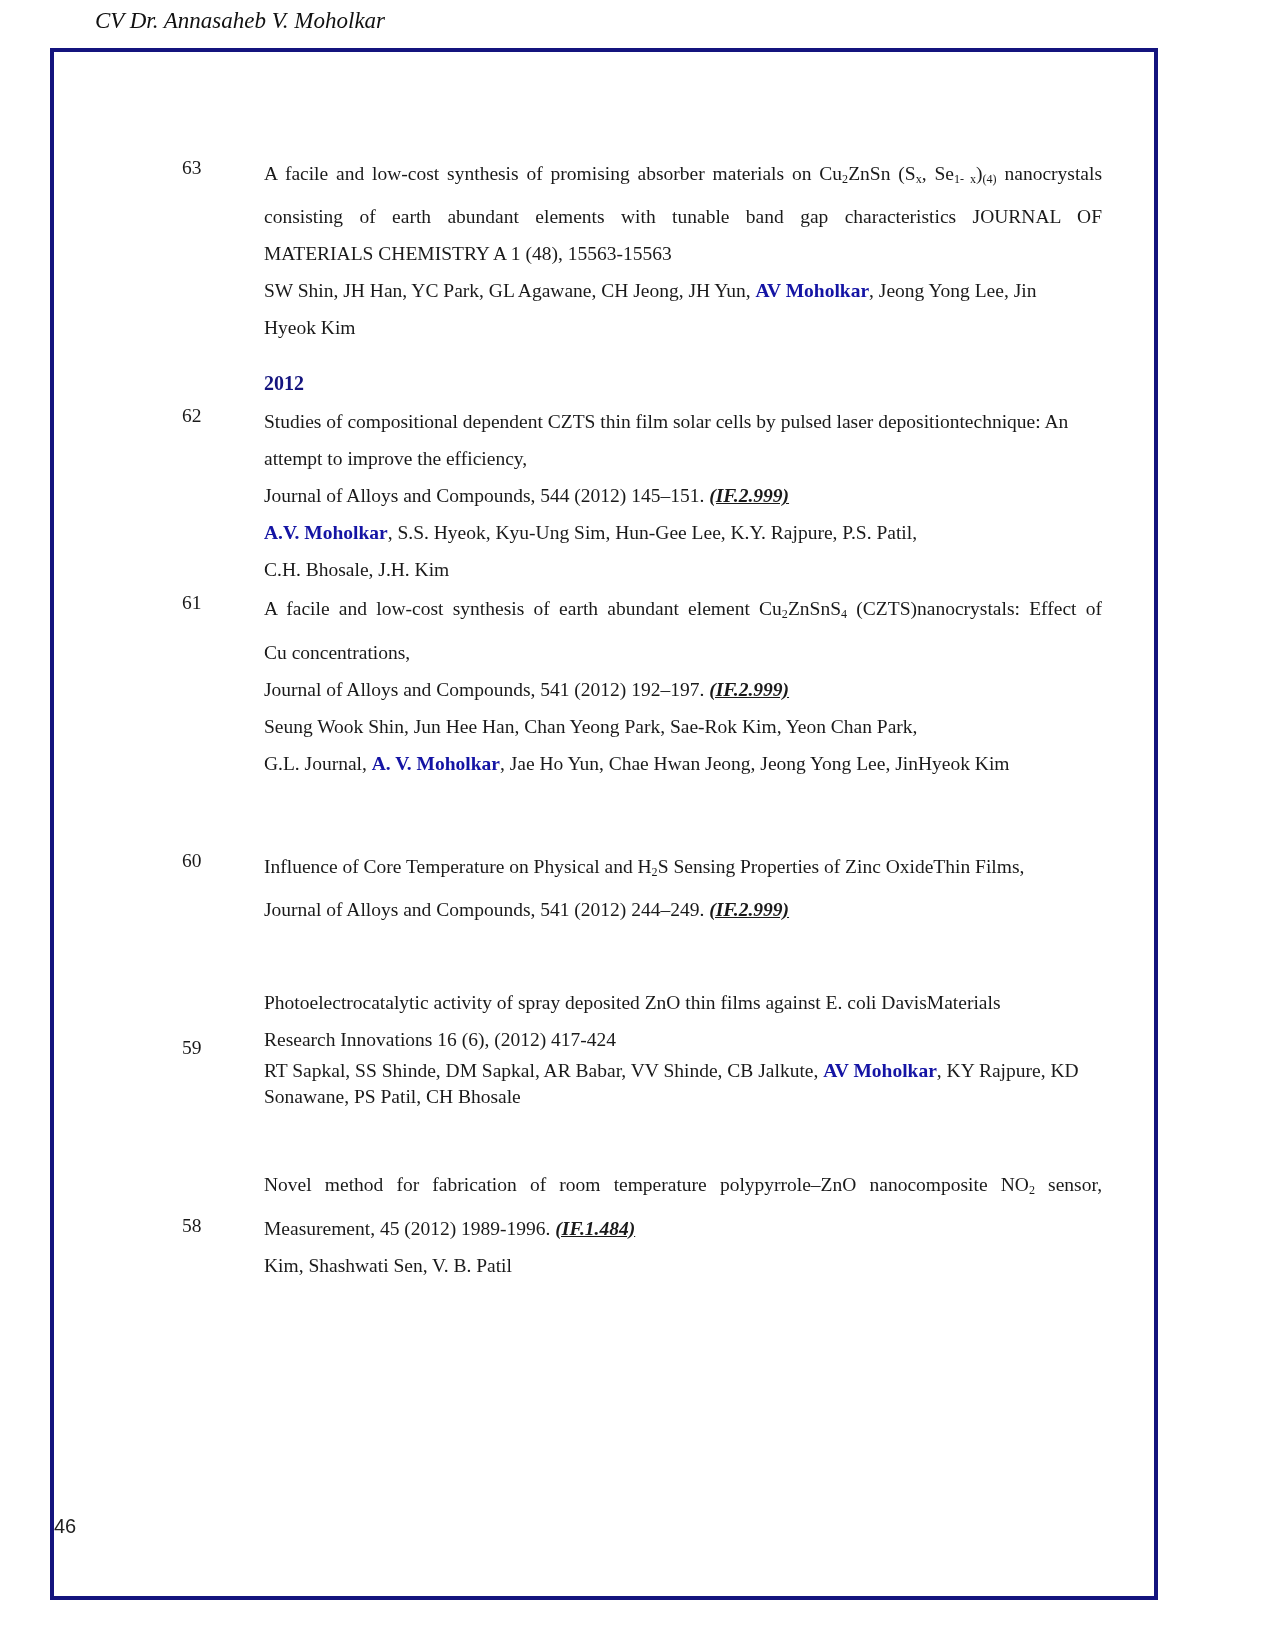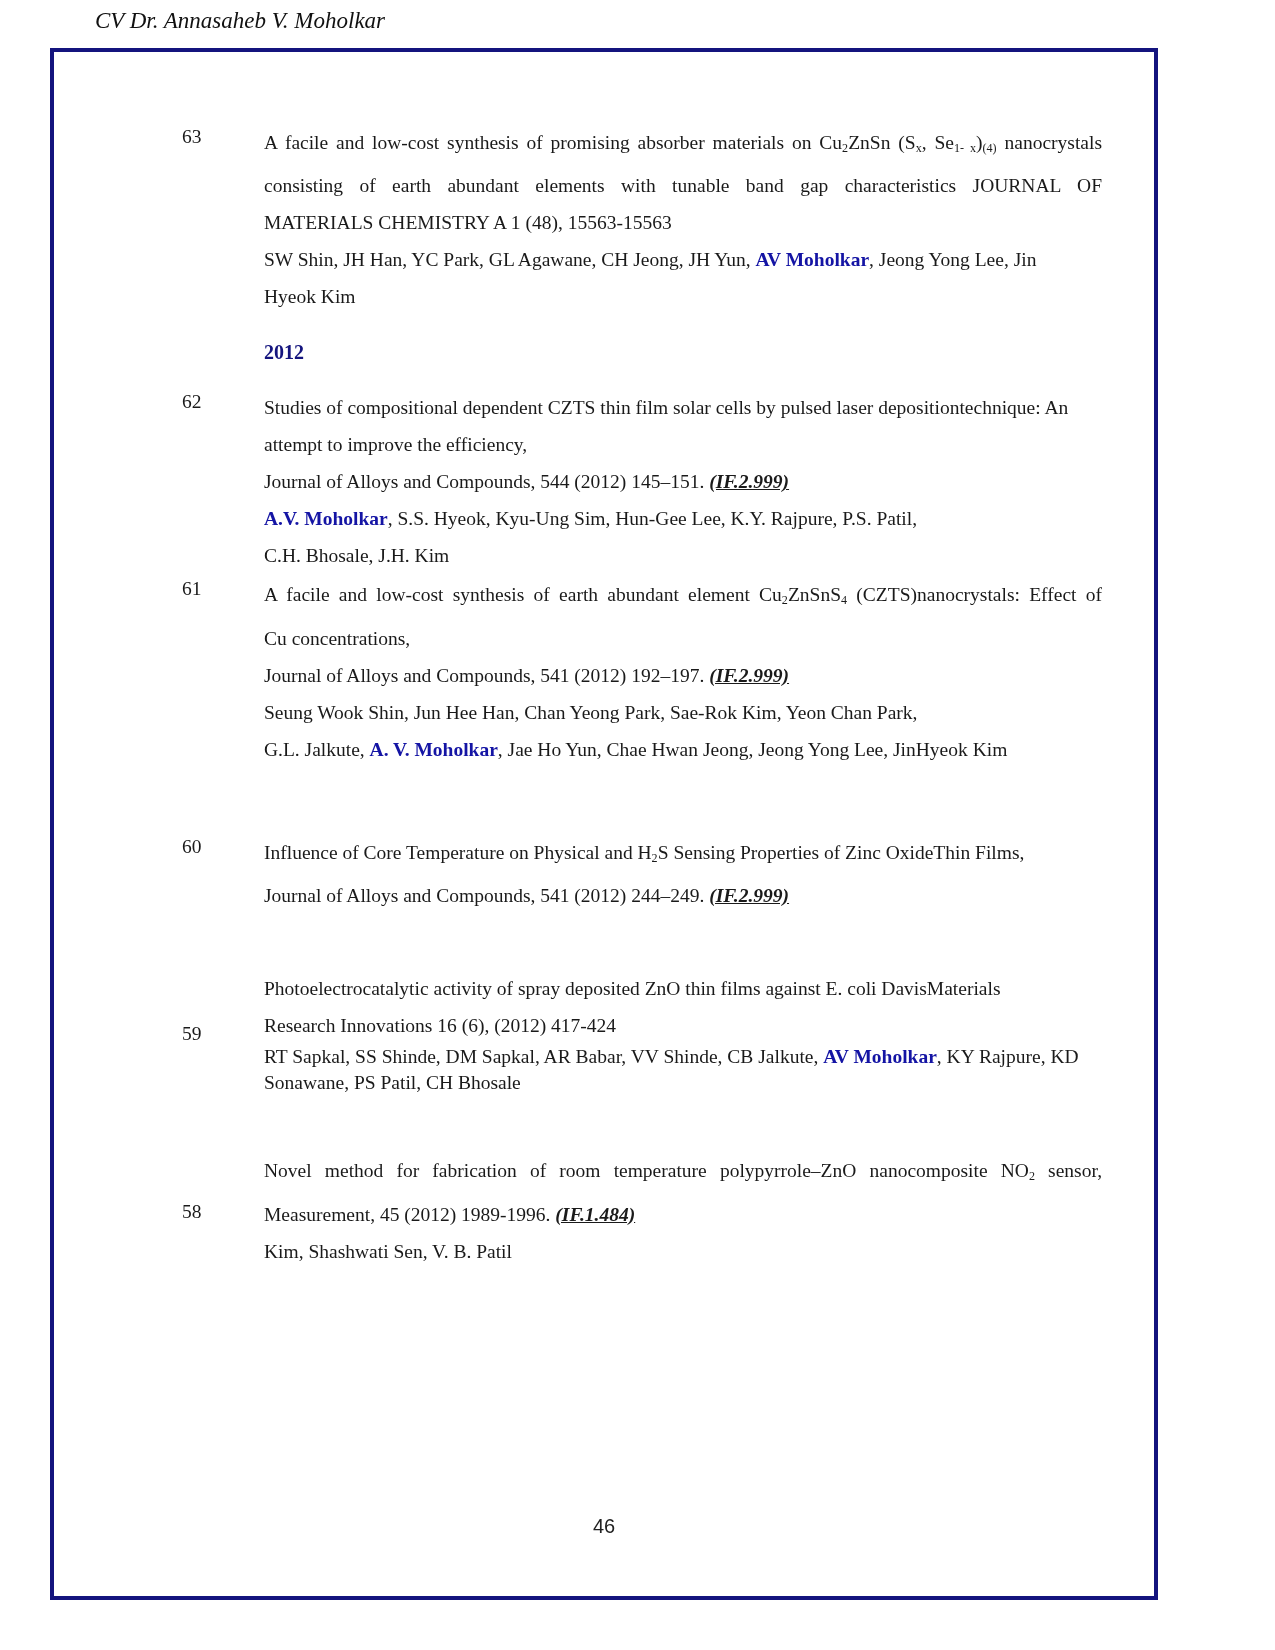--- a/index.html
+++ b/index.html
@@ -17,47 +17,47 @@
   .cv-header{
     position:absolute; left:95px; top:8px;
     font-style:italic; font-size:23px; color:#111;
   }
   .frame{
     position:absolute; left:50px; top:48px; width:1108px; height:1552px;
     border:4px solid var(--border-navy); background:#fff;
   }
   .content{
     position:absolute; left:0; top:0; width:100%; height:100%;
-    padding:72px 0 0 128px;
+    padding:103px 0 0 128px;
   }
   .entry{ display:flex; margin-bottom:2px; }
   .entry .num{
     flex:none; width:82px; font-size:19.5px; padding-top:2px;
   }
   .entry .body{ width:838px; }
   .line{
     font-size:19.5px; line-height:37px; color:var(--ink);
   }
   .line.just{ text-align:justify; text-align-last:justify; }
   .line.tight{ line-height:26px; }
   .year-heading{
-    margin:26px 0 25px 82px;
+    margin:26px 0 8px 82px;
     font-size:20px; font-weight:bold; color:var(--heading-blue);
   }
   .seg.b{ font-weight:bold; }
   .seg.i{ font-style:italic; }
   .seg.u{ text-decoration:underline; }
   .seg.blue{ color:var(--accent-blue); }
   .seg.sub{ font-size:0.62em; vertical-align:-0.28em; }
   
   .entry.gap-lg{ margin-top:66px; }
   .entry.gap-md{ margin-top:56px;align-items:center; }
   .page-num{
     position:absolute; left:0; bottom:58px; width:100%;
-    text-align:center; font-family:"Liberation Sans", sans-serif;
+    font-family:"Liberation Sans", sans-serif;
     font-size:20px; color:#222;
   }
 </style>
 </head>
 <body>
 
 <div class="cv-header">CV Dr. Annasaheb V. Moholkar</div>
 
 <div class="frame">
   <div class="content">
@@ -82,21 +82,21 @@
           <div class="line"><span class="seg">C.H. Bhosale, J.H. Kim</span></div>
         </div>
       </div>
       <div class="entry">
         <div class="num">61</div>
         <div class="body">
           <div class="line just"><span class="seg">A facile and low-cost synthesis of earth abundant element Cu</span><span class="seg sub">2</span><span class="seg">ZnSnS</span><span class="seg sub">4</span><span class="seg"> (CZTS)nanocrystals: Effect of</span></div>
           <div class="line"><span class="seg">Cu concentrations,</span></div>
           <div class="line"><span class="seg">Journal of Alloys  and Compounds, 541 (2012) 192–197. </span><span class="seg b i u">(IF.2.999)</span></div>
           <div class="line"><span class="seg">Seung Wook Shin, Jun Hee Han, Chan Yeong Park, Sae-Rok Kim, Yeon Chan Park,</span></div>
-          <div class="line"><span class="seg">G.L. Jalkute, </span><span class="seg b blue">A. V. Moholkar</span><span class="seg">, Jae Ho Yun, Chae Hwan Jeong, Jeong Yong Lee, JinHyeok Kim</span></div>
+          <div class="line"><span class="seg">G.L. Journal, </span><span class="seg b blue">A. V. Moholkar</span><span class="seg">, Jae Ho Yun, Chae Hwan Jeong, Jeong Yong Lee, JinHyeok Kim</span></div>
         </div>
       </div>
       <div class="entry gap-lg">
         <div class="num">60</div>
         <div class="body">
           <div class="line"><span class="seg">Influence of Core Temperature on Physical and H</span><span class="seg sub">2</span><span class="seg">S Sensing Properties of Zinc OxideThin Films,</span></div>
           <div class="line"><span class="seg">Journal of Alloys and Compounds, 541 (2012) 244–249. </span><span class="seg b i u">(IF.2.999)</span></div>
         </div>
       </div>
       <div class="entry gap-md">

